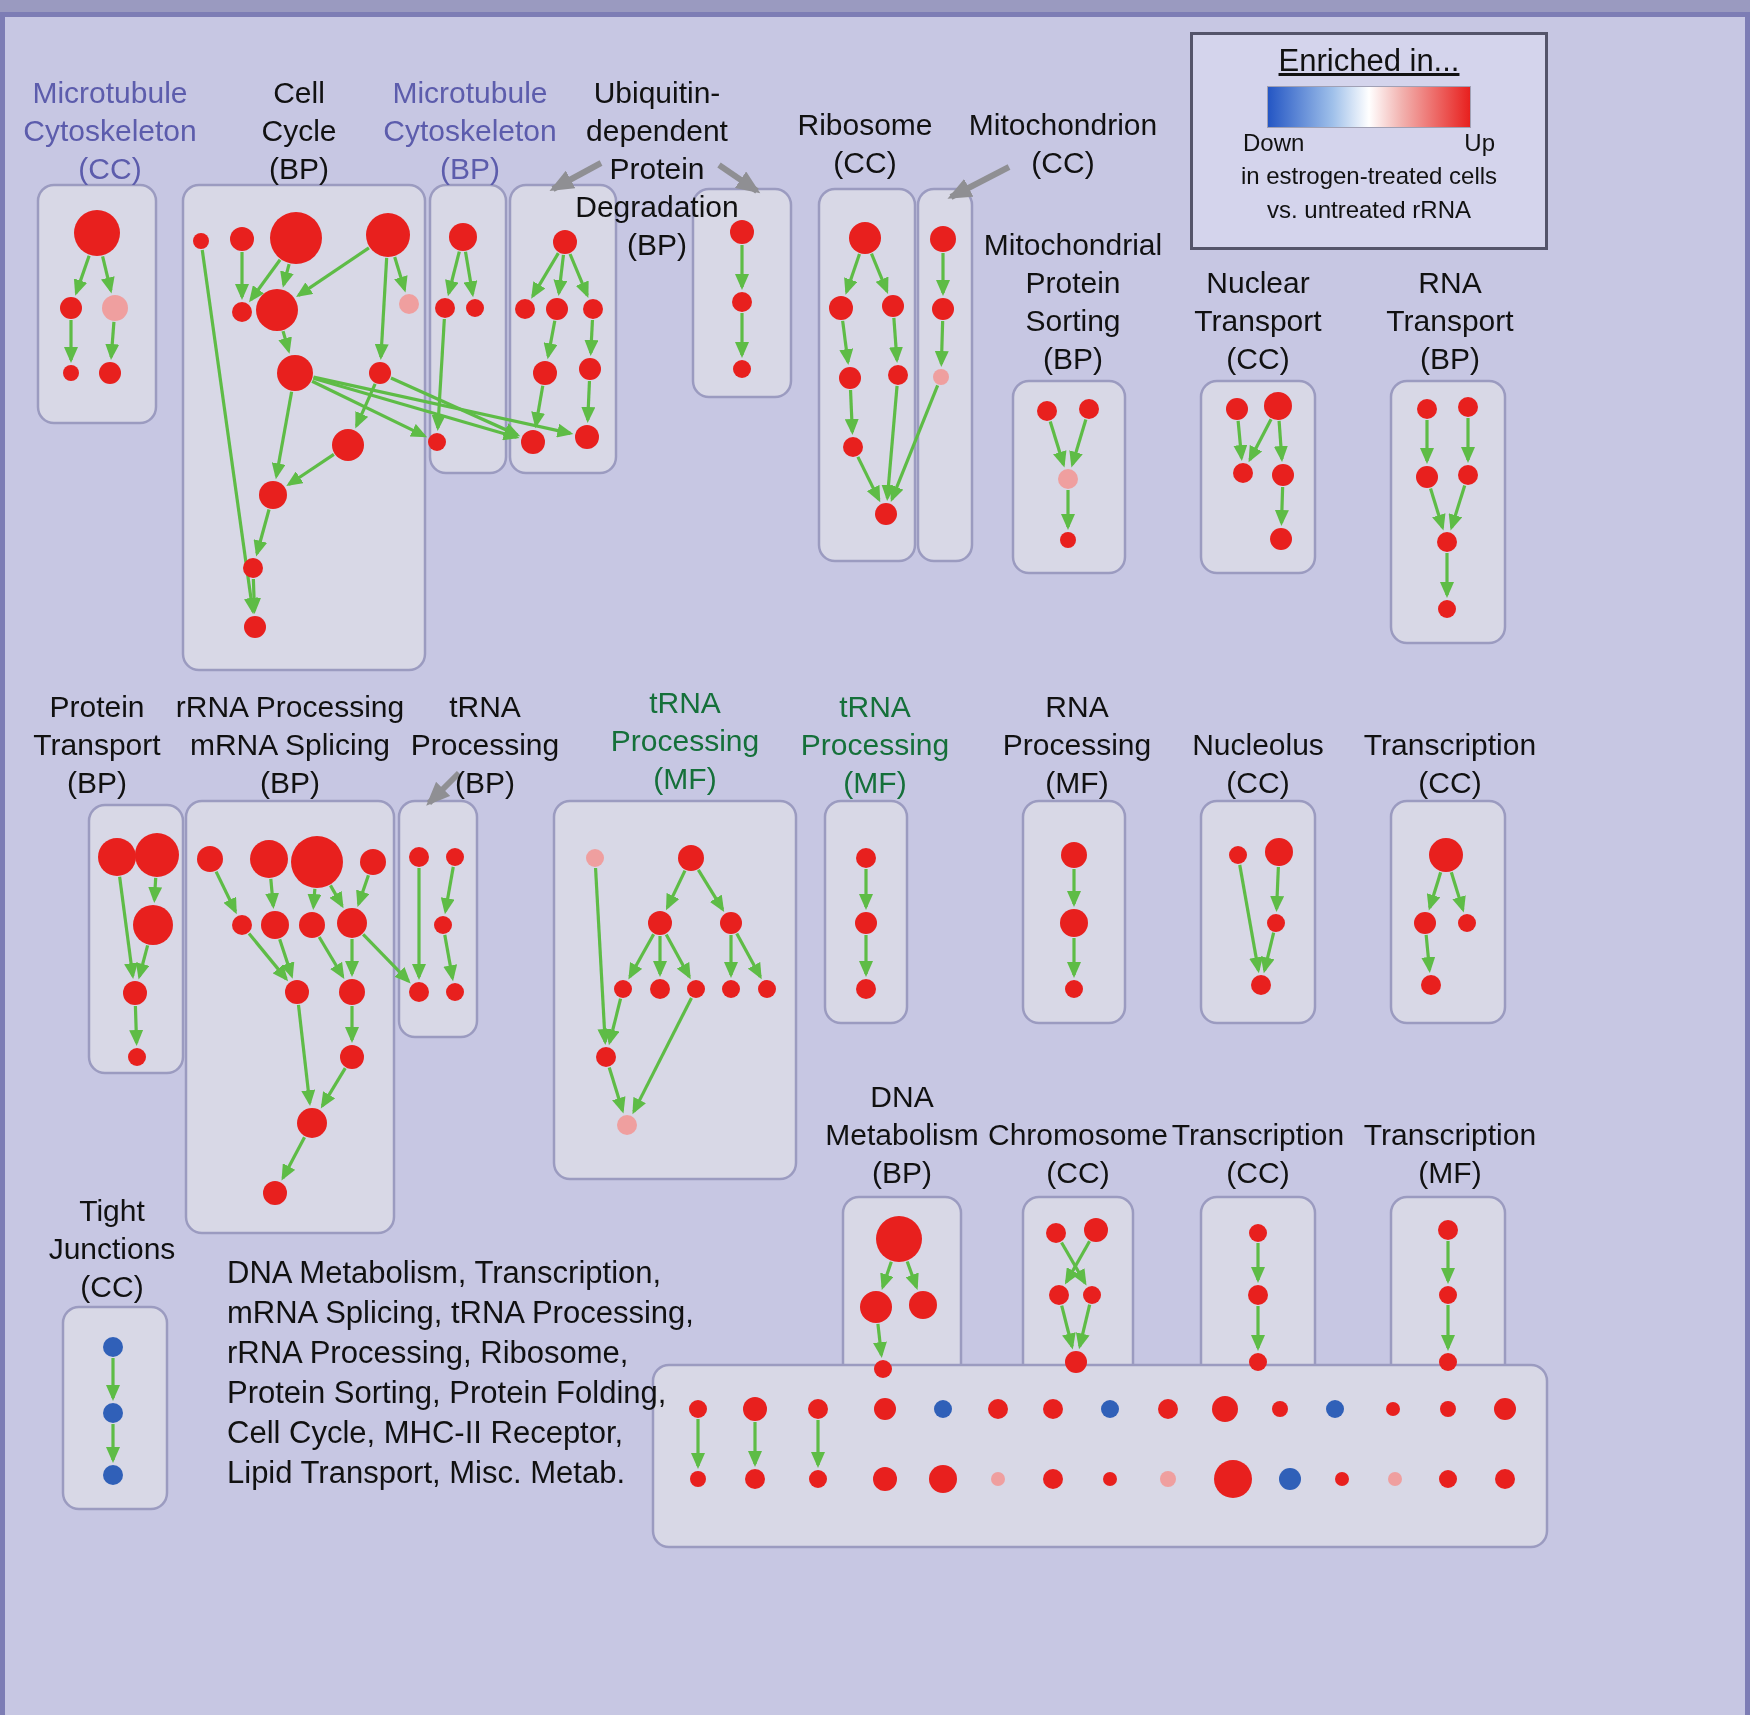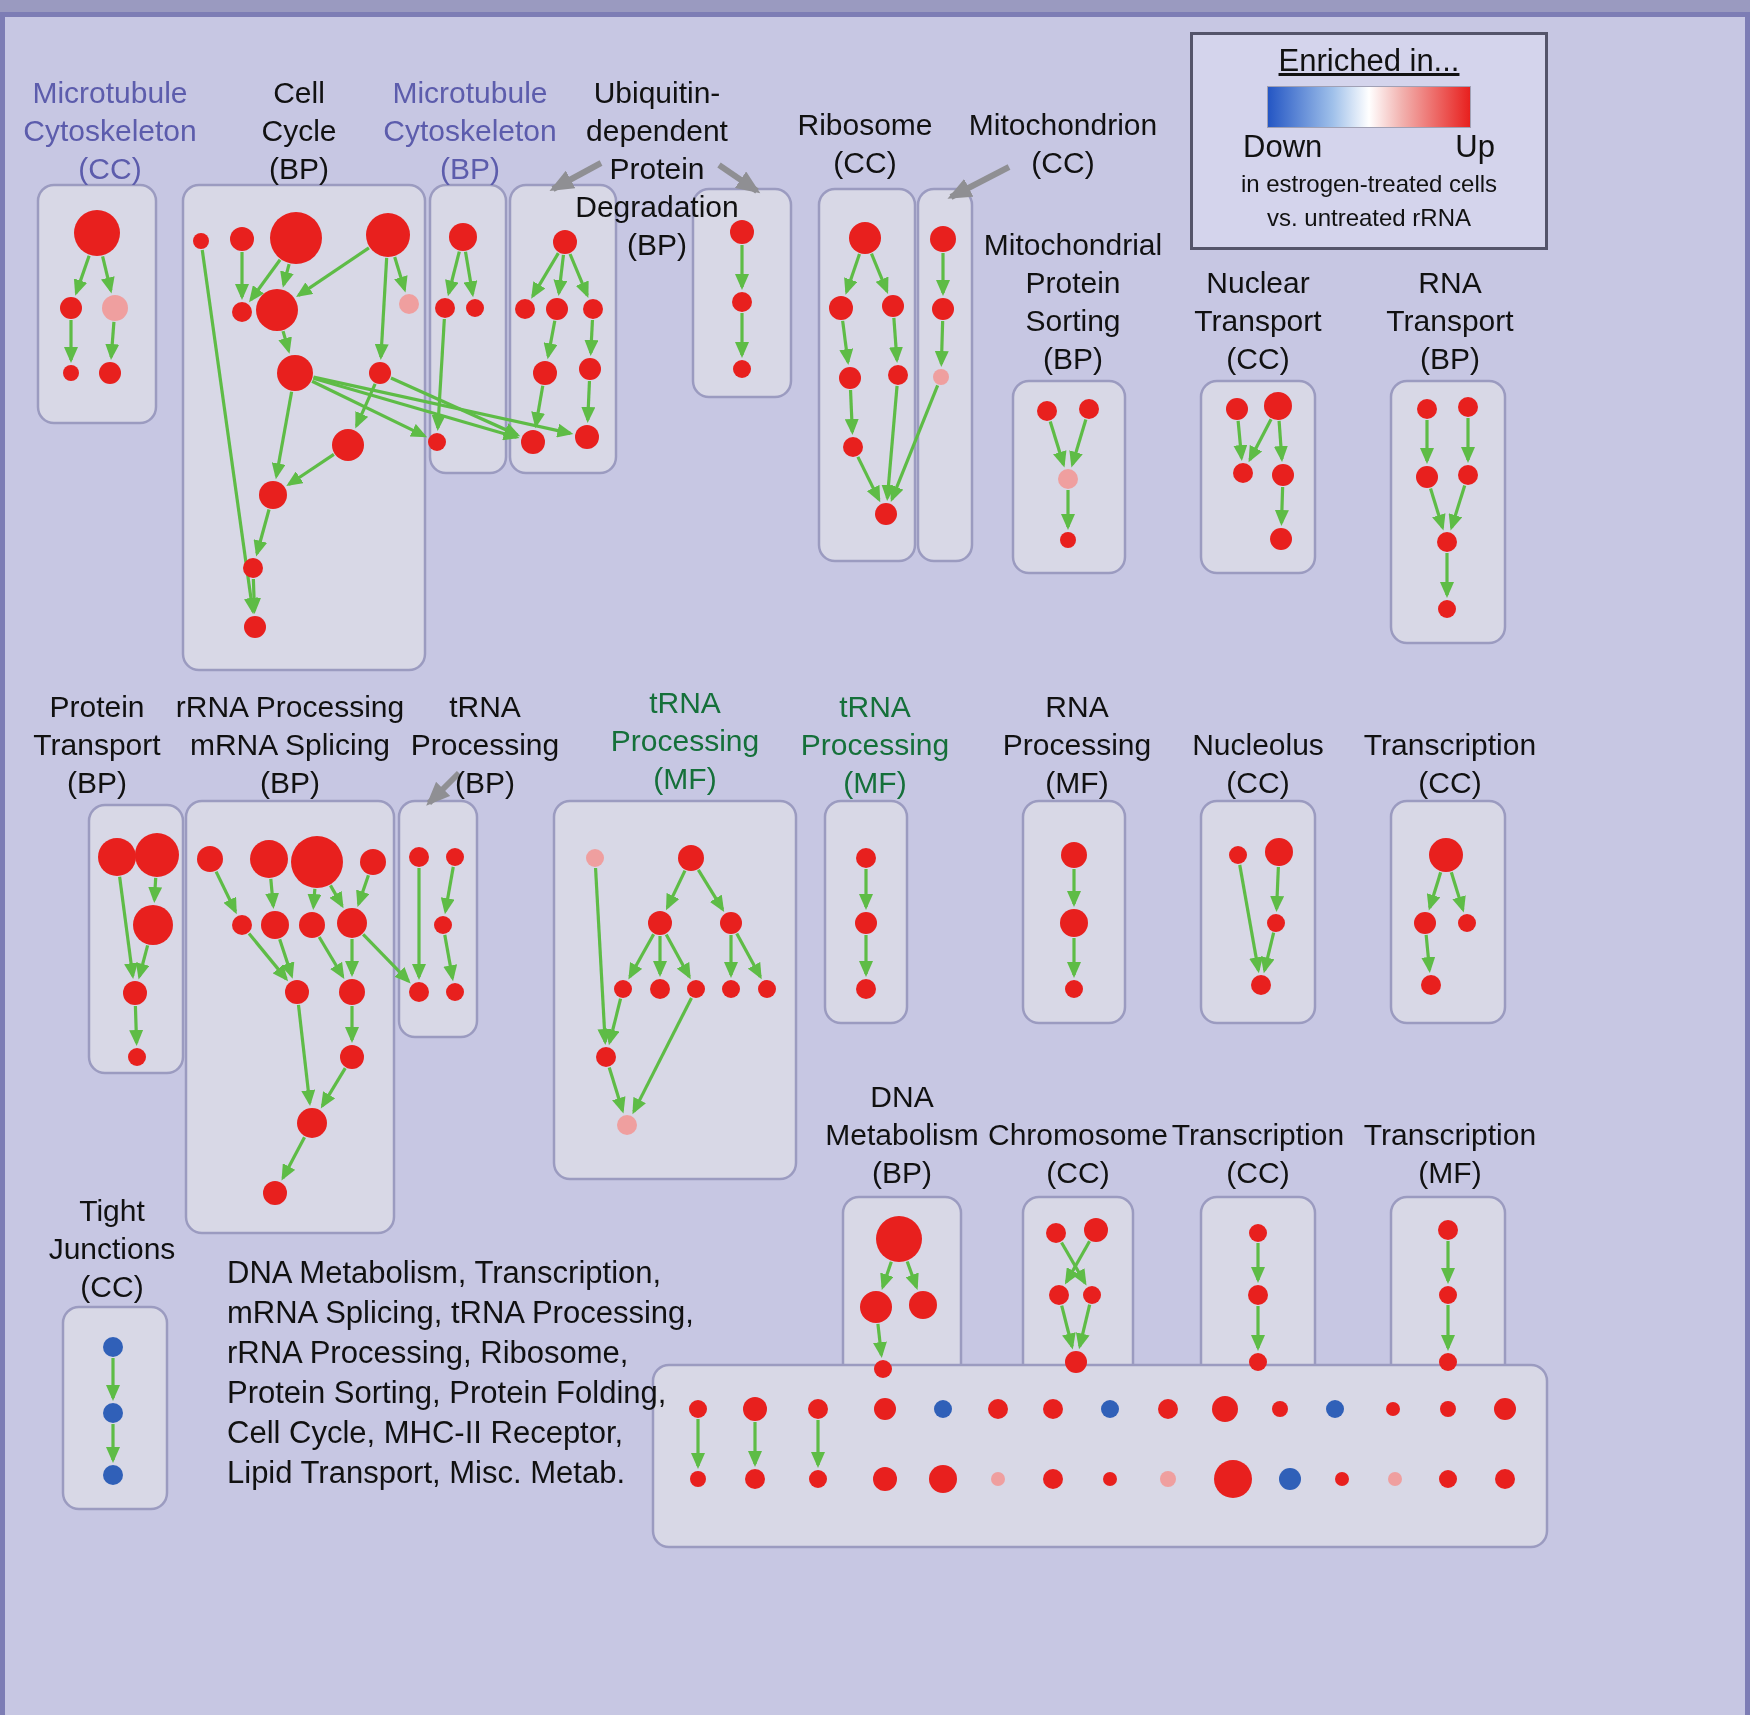--- a/index.html
+++ b/index.html
@@ -19,21 +19,21 @@
   .pointer{stroke:#8f8f93;stroke-width:6;fill:none;}
   .cluster-label{font-size:30px;text-anchor:middle;font-family:"Liberation Sans",sans-serif;}
   .misc-list{font-size:31px;text-anchor:start;fill:#111111;font-family:"Liberation Sans",sans-serif;}
   #legend{
     position:absolute;left:1185px;top:15px;width:358px;height:218px;
     background:#d4d4ec;border:3px solid #54546a;box-sizing:border-box;
     text-align:center;color:#111;
   }
   .legend-title{font-size:31px;margin-top:8px;text-decoration:underline;}
   .legend-bar{width:202px;height:40px;margin:7px auto 0;border:1px solid #a0a0b4;}
-  .legend-ends{display:flex;justify-content:space-between;width:252px;margin:1px auto 0;font-size:31px;}
+  .legend-ends{display:flex;justify-content:space-between;width:252px;margin:1px auto 0;font-size:24px;}
   .legend-sub{font-size:24px;margin-top:5px;line-height:1.2;}
 </style>
 </head>
 <body>
 
 <div id="canvas" style="background: rgb(199, 199, 227);">
   <svg id="diagram" width="1750" height="1715" viewBox="0 0 1750 1715">
       <defs>
         <marker id="arrow-green" markerWidth="18" markerHeight="14" refX="13" refY="7" orient="auto" markerUnits="userSpaceOnUse">
           <path d="M0,0 L16,7 L0,14 Z" fill="#5ebc46"></path>

